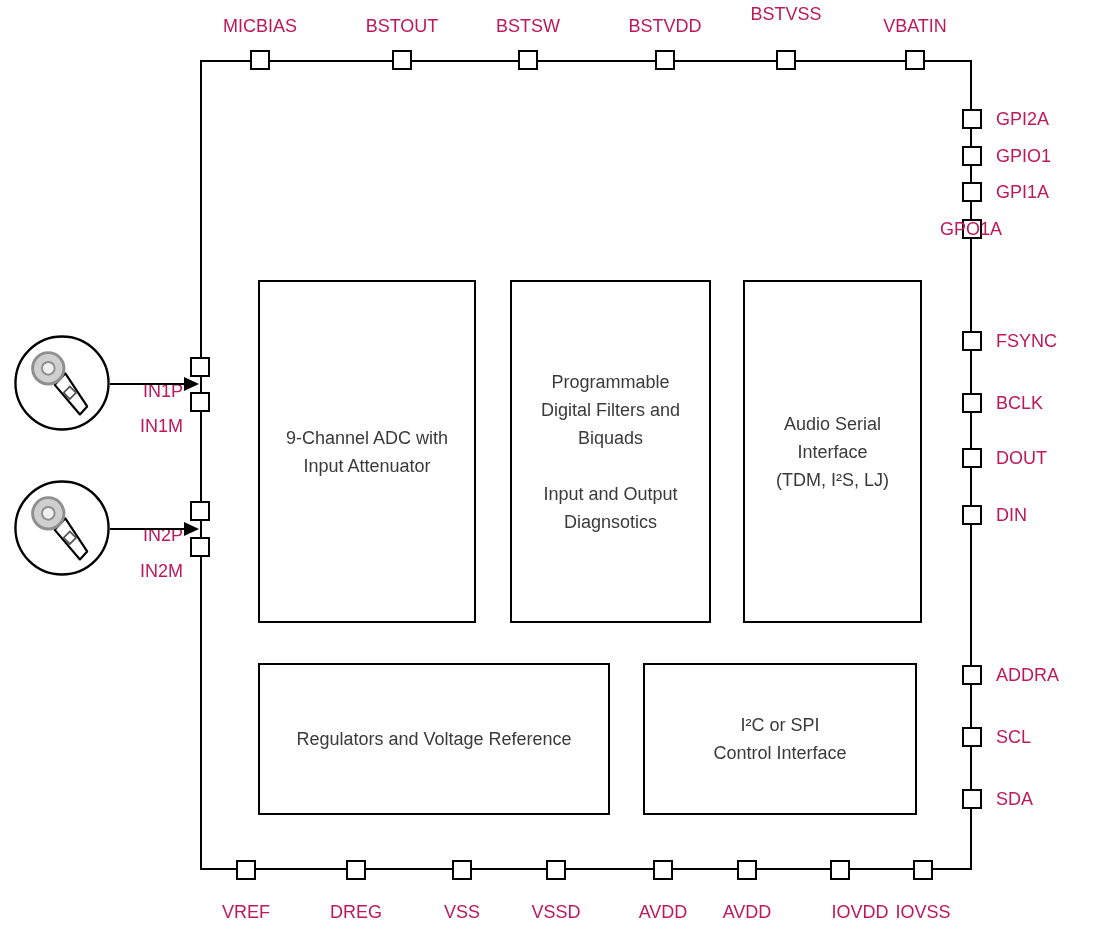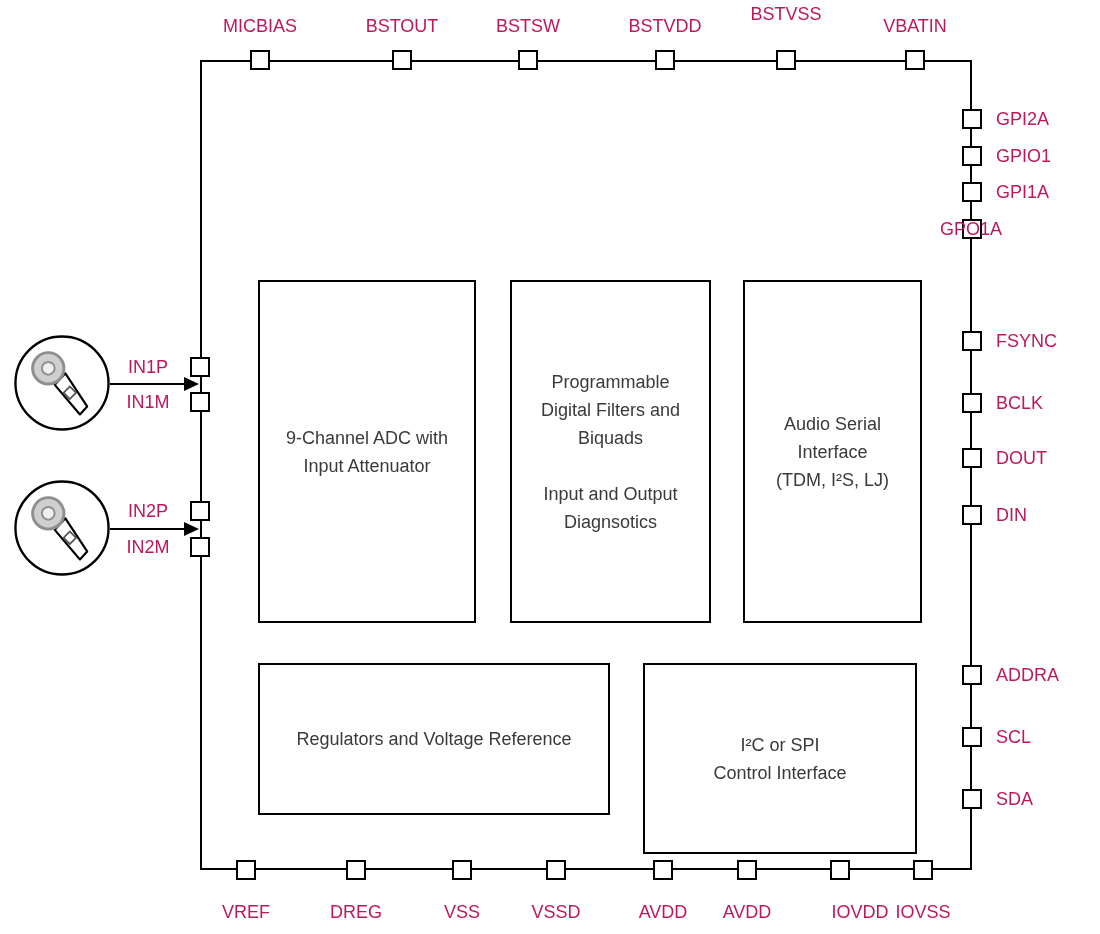--- a/index.html
+++ b/index.html
@@ -6,21 +6,21 @@
   #canvas{position:relative;width:1100px;height:934px;background:#ffffff;
           font-family:"Liberation Sans",sans-serif;color:#3a3a3a;overflow:hidden;}
   .chip{position:absolute;left:200px;top:60px;width:772px;height:810px;
         border:2px solid #000;background:#fff;box-sizing:border-box;}
   .block{position:absolute;border:2px solid #000;background:#fff;box-sizing:border-box;
          display:flex;align-items:center;justify-content:center;padding:4px;}
   .block-label{white-space:pre-line;text-align:center;font-size:18px;line-height:28px;color:#3a3a3a;}
   .pin{position:absolute;width:20px;height:20px;border:2px solid #000;background:#fff;box-sizing:border-box;}
   .plabel{position:absolute;font-size:18px;color:#be185d;white-space:nowrap;line-height:24px;}
   .plabel.t{transform:translateX(-50%);}
-  .plabel.l{width:70px;text-align:center;}
+  .plabel.l{width:70px;text-align:right;margin-top:24px;}
   .aline{position:absolute;height:0;border-top:2px solid #000;}
   .ahead{position:absolute;width:0;height:0;border-left:15px solid #000;
          border-top:7px solid transparent;border-bottom:7px solid transparent;}
   .mic{position:absolute;width:98px;height:98px;}
 </style>
 </head>
 <body>
 
 <div id="canvas">
 
@@ -39,21 +39,21 @@
     <div class="block-label">Programmable
 Digital Filters and
 Biquads
 
 Input and Output
 Diagnsotics</div>
   </div>
   <div class="block" style="left:258px;top:663px;width:352px;height:152px">
     <div class="block-label">Regulators and Voltage Reference</div>
   </div>
-  <div class="block" style="left:643px;top:663px;width:274px;height:191px">
+  <div class="block" style="left:643px;top:663px;width:274px;height:152px">
     <div class="block-label">I²C or SPI
 Control Interface</div>
   </div>
 
   <div class="pin" style="left:250px;top:50px"></div>
   <div class="pin" style="left:392px;top:50px"></div>
   <div class="pin" style="left:518px;top:50px"></div>
   <div class="pin" style="left:655px;top:50px"></div>
   <div class="pin" style="left:776px;top:50px"></div>
   <div class="pin" style="left:905px;top:50px"></div>

